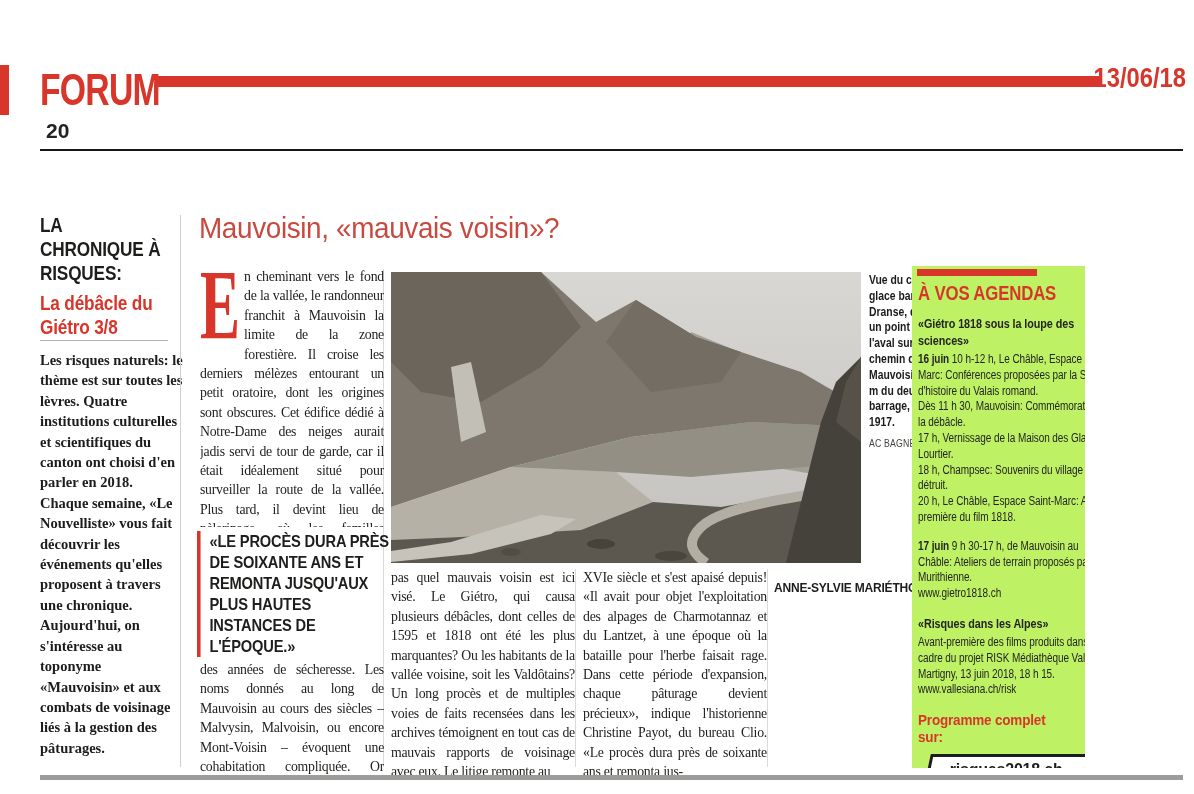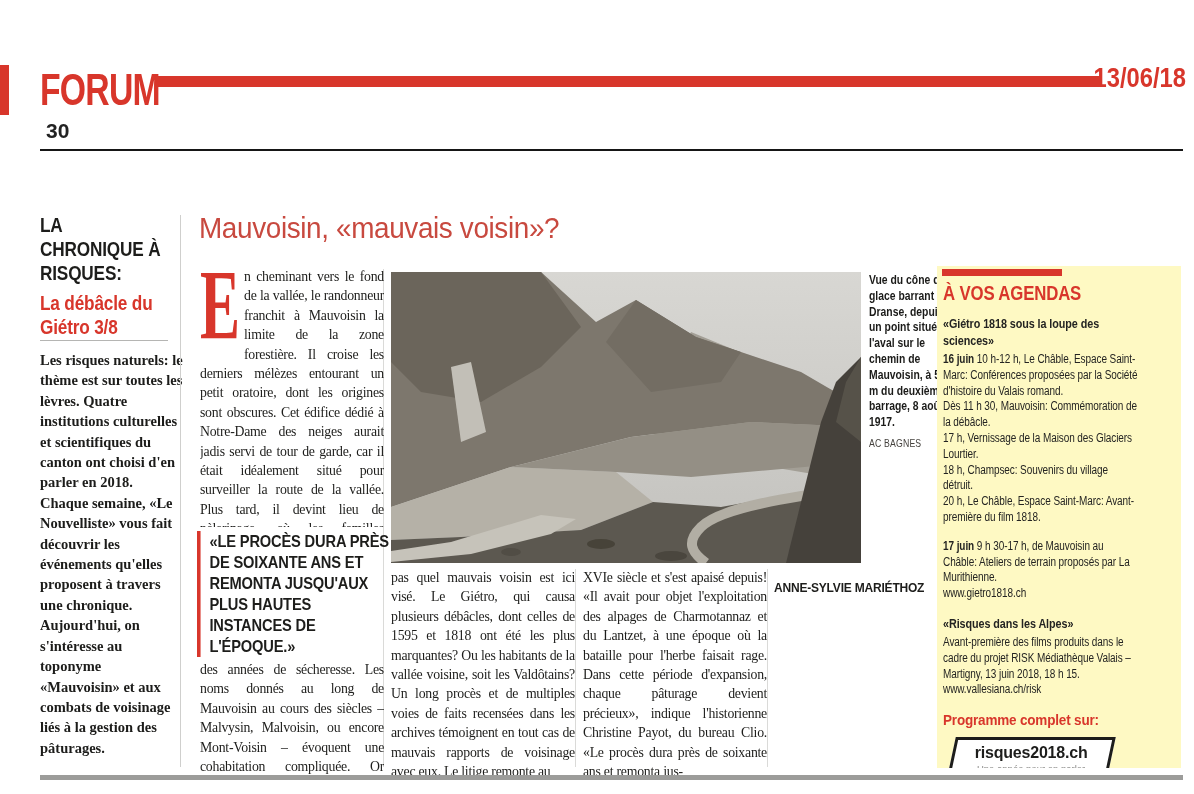--- a/index.html
+++ b/index.html
@@ -35,21 +35,21 @@
            transform:scaleX(.6);transform-origin:0 0;margin-right:2px;}
   .pullquote{left:197px;top:512px;width:210px;--sx:.89;border-left:4px solid #d8362b;padding-left:10px;
              font-size:16.5px;line-height:21px;font-weight:700;letter-spacing:-.2px;color:#1d1d1b;}
   .photo{left:391px;top:253px;width:470px;height:291px;}
   .photo svg{display:block;width:100%;height:100%;}
   .caption{left:869px;top:254px;width:94px;--sx:.83;font-size:12.5px;line-height:15.8px;font-weight:700;color:#1b1b19;}
   .credit{font-size:10.5px;font-weight:400;color:#45423e;letter-spacing:.2px;margin-top:5px;}
   .author-name{font-size:12px;font-weight:700;letter-spacing:-.2px;margin-top:13px;font-family:"Liberation Sans",sans-serif;}
   .author-role{font-size:12.5px;line-height:15.5px;font-weight:400;color:#333;font-family:"Liberation Sans",sans-serif;letter-spacing:-.2px;}
   
-  .agenda{left:937px;top:247px;width:244px;height:502px;background:#fef9c3;overflow:hidden;}
+  .agenda{left:912px;top:247px;width:173px;height:502px;background:#bef264;overflow:hidden;}
   .ag-bar{position:absolute;left:5px;top:3px;width:120px;height:7px;background:#d8362b;}
   .ag-title{margin:16px 0 0 6px;font-size:20px;font-weight:700;color:#d8362b;--sx:.84;letter-spacing:-.2px;}
   .ag-content{margin:10px 0 0 6px;width:244px;--sx:.80;font-size:12.5px;line-height:15.8px;color:#242422;letter-spacing:-.1px;}
   .ag-h{font-size:13.5px;line-height:17px;font-weight:700;margin:0 0 3px 0;}
   .ag-p{margin:0;}
   .gap{margin-top:13px;}
   .promo{margin:13px 0 0 6px;font-size:15px;font-weight:700;color:#d8362b;letter-spacing:-.2px;--sx:.9;}
   .logo-box{margin:9px 0 0 14px;width:138px;border:3px solid #1d1d1b;background:#fff;
             transform:skewX(-12deg);padding:4px 8px 5px 8px;text-align:center;}
   .logo-inner{transform:skewX(12deg);}
@@ -59,21 +59,21 @@
 </style>
 </head>
 <body>
 
 <div id="page">
 
   <div class="abs edge-mark"></div>
   <div class="abs forum cond">FORUM</div>
   <div class="abs hdr-bar"></div>
   <div class="abs hdr-date cond-r">13/06/18</div>
-  <div class="abs pageno">30</div>
+  <div class="abs pageno">20</div>
   <div class="abs top-rule"></div>
 
   <div class="abs chron-title cond">
     <div class="t-black">LA CHRONIQUE À RISQUES:</div>
     <div class="t-red">La débâcle du Giétro 3/8</div>
   </div>
   <div class="abs chron-rule"></div>
   <div class="abs chron-body serif">Les risques naturels: le thème est sur toutes les lèvres. Quatre institutions culturelles et scientifiques du canton ont choisi d'en parler en 2018. Chaque semaine, «Le Nouvelliste» vous fait découvrir les événements qu'elles proposent à travers une chronique. Aujourd'hui, on s'intéresse au toponyme «Mauvoisin» et aux combats de voisinage liés à la gestion des pâturages.</div>
   <div class="abs vrule"></div>
 

